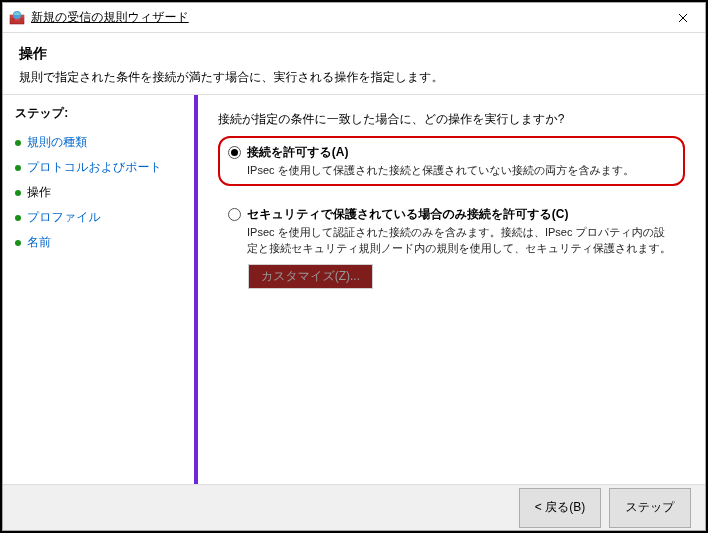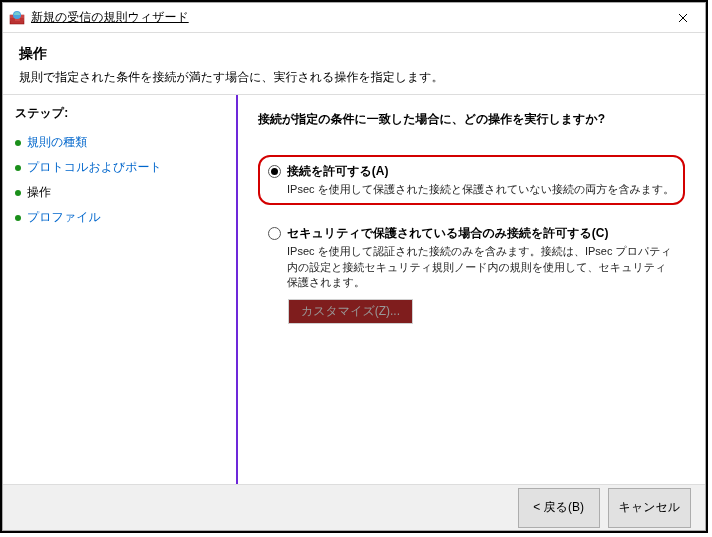--- a/index.html
+++ b/index.html
@@ -63,22 +63,22 @@
   .header .sub {
     font-size: 12px;
     color: #000;
   }
   .body {
     flex: 1;
     display: flex;
     overflow: hidden;
   }
   .sidebar {
-    width: 235px;
-    border-right: 2px solid #6d28d9;
+    width: 195px;
+    border-right: 4px solid #6d28d9;
     padding: 10px 12px;
     background: #fff;
   }
   .steps-label {
     font-weight: bold;
     font-size: 12px;
     margin-bottom: 8px;
   }
   .step-item {
     display: flex;
@@ -96,22 +96,21 @@
   }
   .step-item .lbl { color: #0066cc; }
   .step-item.current .lbl { color: #000; }
   .content {
     flex: 1;
     padding: 16px 20px 0 20px;
     position: relative;
   }
   .prompt {
     font-size: 12px;
-    margin-bottom: 27px;
-    font-weight: bold;
+    margin-bottom: 8px;
   }
   .option-block {
     margin-bottom: 12px;
     padding: 6px 8px;
     border: 2px solid transparent;
     border-radius: 12px;
   }
   .option-block.highlighted {
     border: 2px solid #d30000;
     padding: 6px 8px;
@@ -235,20 +234,24 @@
               <span class="lbl">プロトコルおよびポート</span>
             </div>
             <div class="step-item current">
               <span class="bullet"></span>
               <span class="lbl">操作</span>
             </div>
             <div class="step-item">
               <span class="bullet"></span>
               <span class="lbl">プロファイル</span>
             </div>
+            <div class="step-item">
+              <span class="bullet"></span>
+              <span class="lbl">名前</span>
+            </div>
           </div>
     </div>
     <div class="content">
       <div class="prompt">接続が指定の条件に一致した場合に、どの操作を実行しますか?</div>
       <div id="options-container">
             <div class="option-block highlighted">
               <div class="option-row">
                 <span class="radio checked"></span>
                 <div class="opt-text">
                   <div class="opt-label">接続を許可する(A)</div>
@@ -262,17 +265,17 @@
                   <div class="opt-label">セキュリティで保護されている場合のみ接続を許可する(C)</div>
                   <div class="opt-desc">IPsec を使用して認証された接続のみを含みます。接続は、IPsec プロパティ内の設定と接続セキュリティ規則ノード内の規則を使用して、セキュリティ保護されます。</div>
                 </div>
               </div><div class="sub-btn">カスタマイズ(Z)...</div></div>
           </div>
     </div>
   </div>
 
   <div class="footer">
     <div class="btn">&lt; 戻る(B)</div>
-    <div class="btn">キャンセル</div>
+    <div class="btn">ステップ</div>
   </div>
 
 </div>
 </div>
 
 </body></html>

